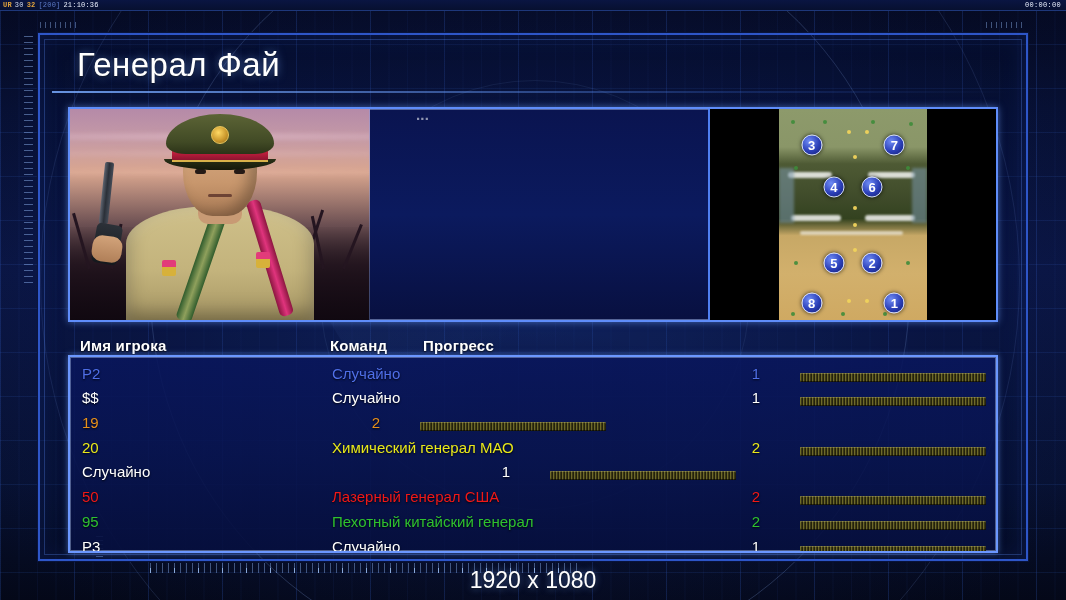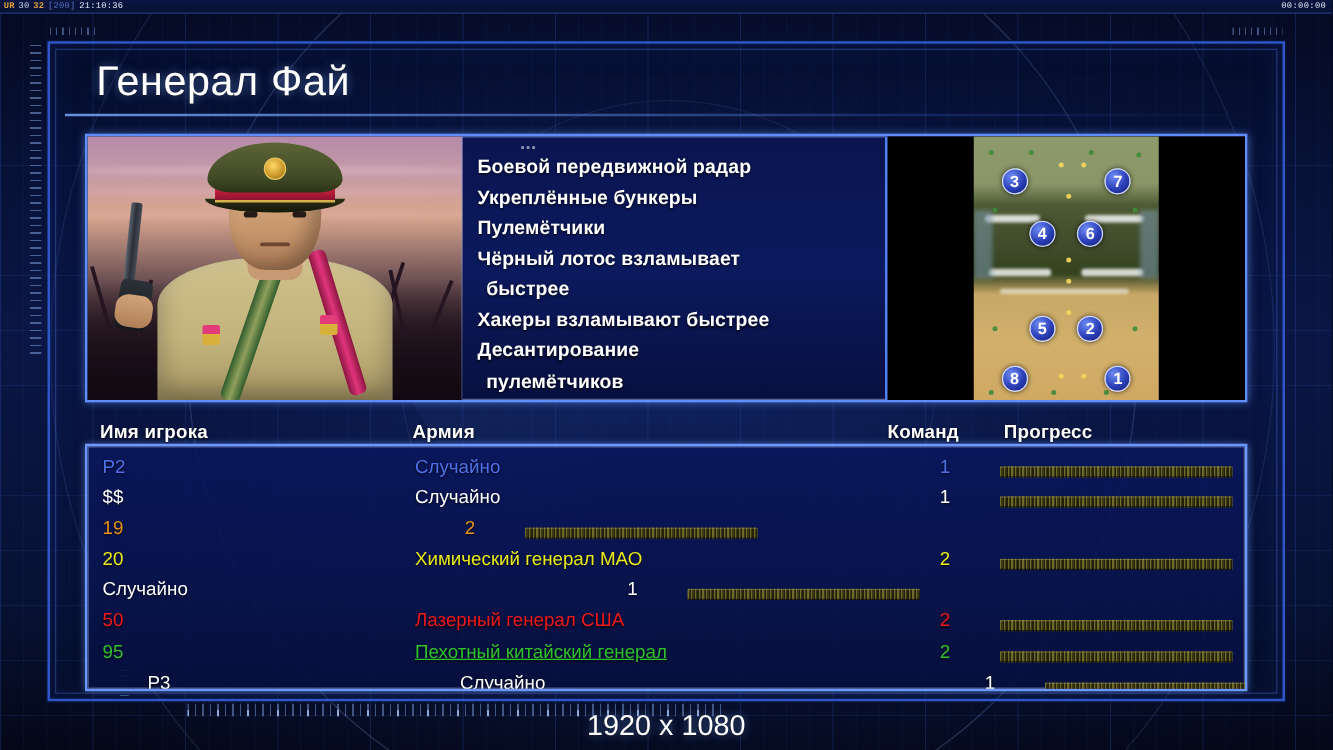--- a/index.html
+++ b/index.html
@@ -443,30 +443,20 @@
       <div class="fig-cap-band"></div>
       <div class="fig-cap"></div>
       <div class="fig-emblem"></div>
       <div class="fig-gun-barrel"></div>
       <div class="fig-gun-grip"></div>
       <div class="fig-hand"></div>
     </div>
 
     <div class="descr">
       <div class="descr-clip">...</div>
-      <div id="descr-lines">
-          <div class="descr-line">Боевой передвижной радар</div>
-          <div class="descr-line">Укреплённые бункеры</div>
-          <div class="descr-line">Пулемётчики</div>
-          <div class="descr-line">Чёрный лотос взламывает</div>
-          <div class="descr-line indent">быстрее</div>
-          <div class="descr-line">Хакеры взламывают быстрее</div>
-          <div class="descr-line">Десантирование</div>
-          <div class="descr-line indent">пулемётчиков</div>
-        </div>
     </div>
 
     <div class="map-box">
       <div class="map-img" id="map-img">
         <div class="map-snow" style="left:6%;  top:30%; width:30%;"></div>
         <div class="map-snow" style="left:60%; top:30%; width:32%;"></div>
         <div class="map-snow" style="left:8%;  top:50%; width:34%;"></div>
         <div class="map-snow" style="left:58%; top:50%; width:34%;"></div>
         <div class="map-snow" style="left:14%; top:58%; width:70%; height:4px; opacity:.7;"></div>
         <div class="map-water" style="left:0;   top:28%; width:10%; height:26%;"></div>
@@ -498,21 +488,20 @@
           <div class="map-marker" style="left: 63%; top: 73%;">2</div>
           <div class="map-marker" style="left: 22%; top: 92%;">8</div>
           <div class="map-marker" style="left: 78%; top: 92%;">1</div>
         </div>
     </div>
   </div>
 
   <div class="table-wrap">
     <div class="table-header">
       <div class="th col-name">Имя игрока</div>
-      <div class="th col-army">Армия</div>
       <div class="th col-team">Команд</div>
       <div class="th col-progress" style="padding-left:5px;">Прогресс</div>
     </div>
     <div class="table-body" id="table-body">
         <div class="row">
           <div class="cell col-name" style="color: rgb(79, 111, 232);">P2</div>
           <div class="cell col-army" style="color: rgb(79, 111, 232);">Случайно</div>
           <div class="cell col-team team" style="color: rgb(79, 111, 232);">1</div>
           <div class="col-progress progress-cell">
             <div class="progress-bar" style="width: 186px;"></div>
@@ -551,28 +540,28 @@
         <div class="row">
           <div class="cell col-name" style="color: rgb(240, 24, 24);">50</div>
           <div class="cell col-army" style="color: rgb(240, 24, 24);">Лазерный генерал США</div>
           <div class="cell col-team team" style="color: rgb(240, 24, 24);">2</div>
           <div class="col-progress progress-cell">
             <div class="progress-bar" style="width: 186px;"></div>
           </div>
         </div>
         <div class="row">
           <div class="cell col-name" style="color: rgb(47, 194, 47);">95</div>
-          <div class="cell col-army" style="color: rgb(47, 194, 47); text-decoration: underline;">Пехотный китайский генерал</div>
+          <div class="cell col-army" style="color: rgb(47, 194, 47);">Пехотный китайский генерал</div>
           <div class="cell col-team team" style="color: rgb(47, 194, 47);">2</div>
           <div class="col-progress progress-cell">
             <div class="progress-bar" style="width: 186px;"></div>
           </div>
         </div>
         <div class="row">
-          <div class="cell col-name" style="color: rgb(255, 255, 255); margin-left: 36px;">P3</div>
+          <div class="cell col-name" style="color: rgb(255, 255, 255);">P3</div>
           <div class="cell col-army" style="color: rgb(255, 255, 255);">Случайно</div>
           <div class="cell col-team team" style="color: rgb(255, 255, 255);">1</div>
           <div class="col-progress progress-cell">
             <div class="progress-bar" style="width: 186px;"></div>
           </div>
         </div>
       </div>
   </div>
 
   <div class="ruler-h"></div>

